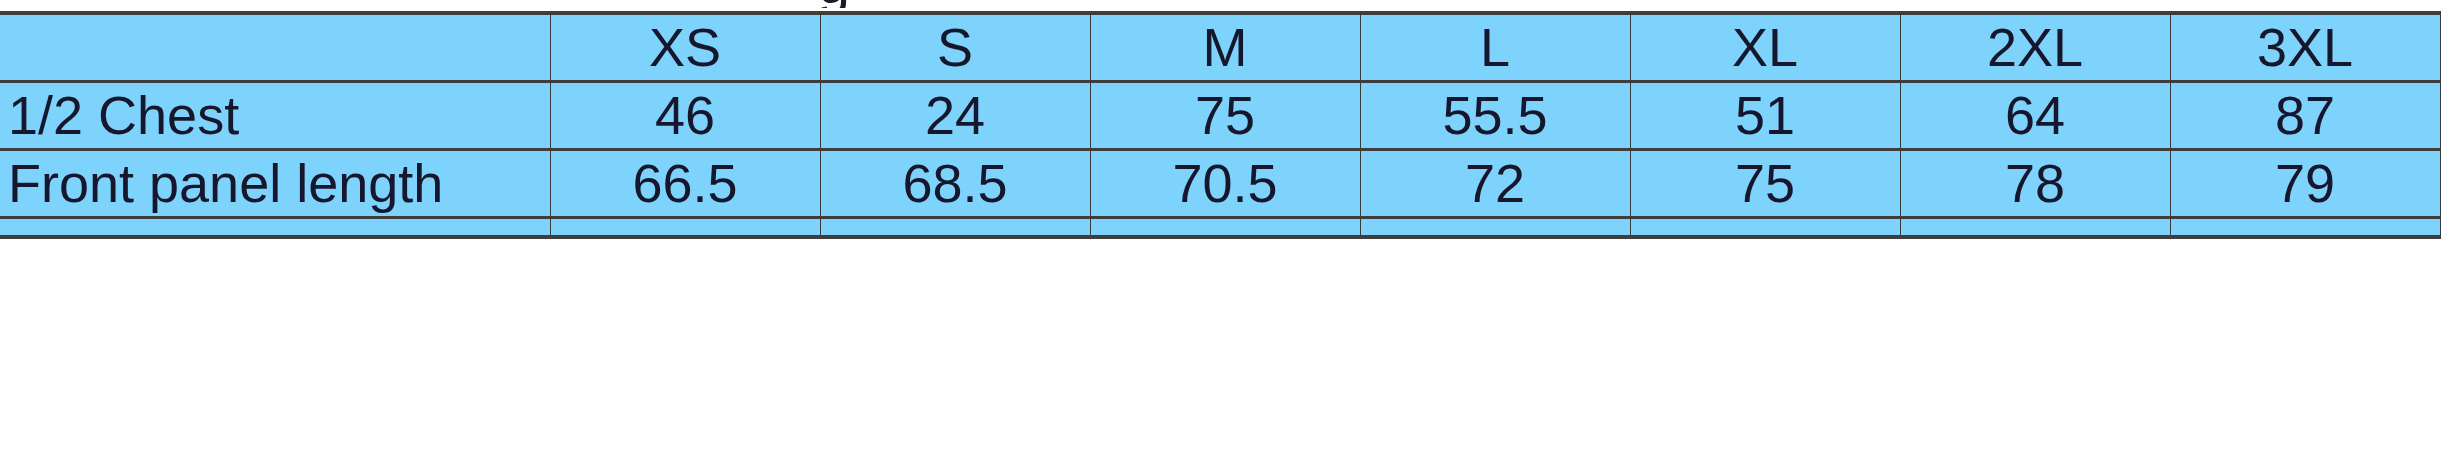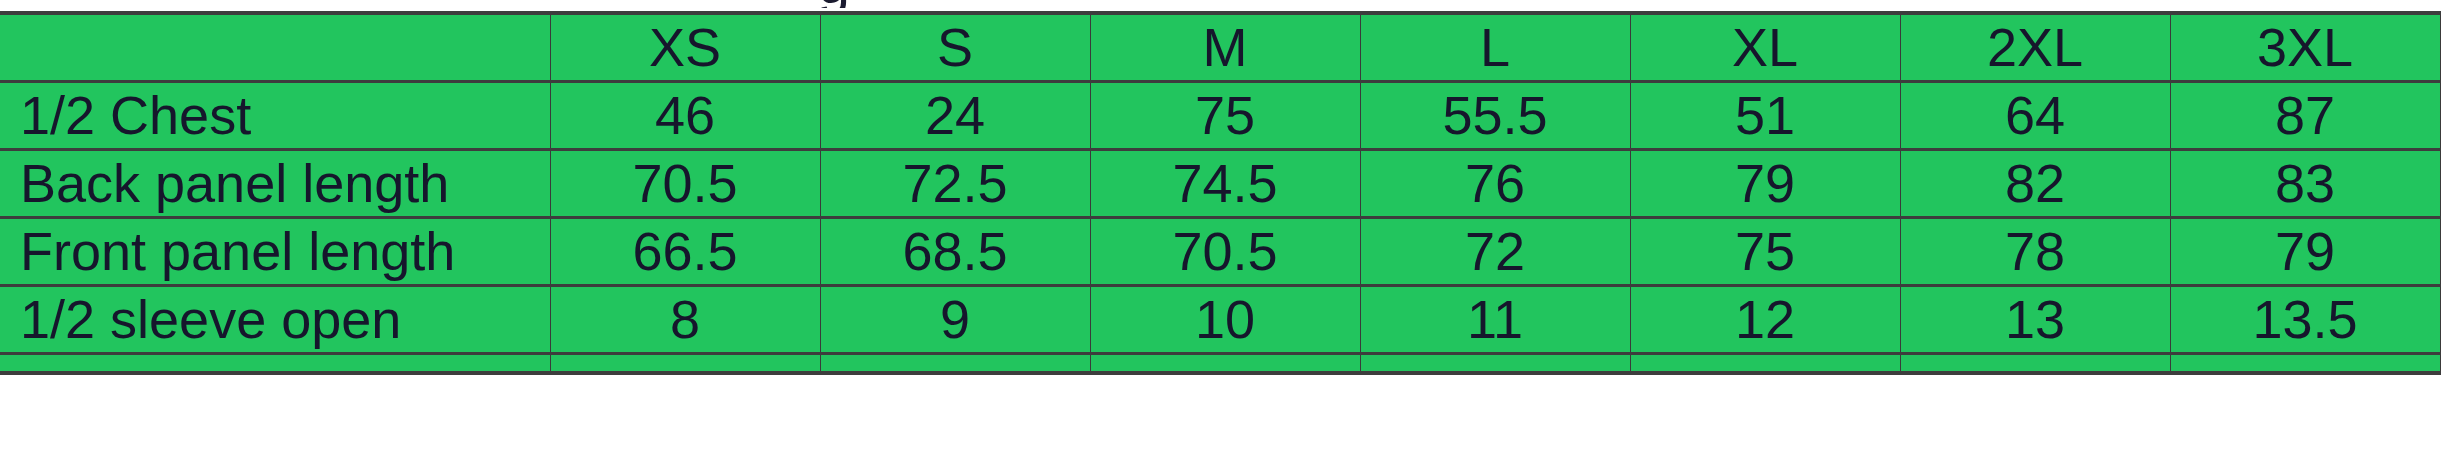--- a/index.html
+++ b/index.html
@@ -37,21 +37,21 @@
     font-family: "Liberation Sans", sans-serif;
   }
 
   .size-table {
     position: absolute;
     left: 0px;
     top: 11px;
     width: 2440px;
     border-collapse: collapse;
     table-layout: fixed;
-    background: #22c55e;
+    background: #7dd3fc;
   }
 
   .size-table col.label-col { width: 550px; }
   .size-table col.size-col  { width: 270px; }
 
   .size-table th,
   .size-table td {
     border: 1px solid #3a3a3a;
     border-top-color: #4a4a4a;
     border-bottom-color: #4a4a4a;
@@ -69,21 +69,21 @@
   .size-table thead th {
     border-top: 4px solid #3d3d3d;
   }
 
   .size-table th.corner-cell {
     border-left: none;
   }
 
   .size-table td.row-label {
     text-align: left;
-    padding-left: 20px;
+    padding-left: 8px;
     border-left: none;
   }
 
   .size-table th.size-head,
   .size-table td.measure {
     text-align: center;
   }
 
   .size-table tbody tr td {
     border-top: 3px solid #3d3d3d;
@@ -137,53 +137,33 @@
         <td class="row-label">1/2 Chest</td>
         <td class="measure">46</td>
         <td class="measure">24</td>
         <td class="measure">75</td>
         <td class="measure">55.5</td>
         <td class="measure">51</td>
         <td class="measure">64</td>
         <td class="measure">87</td>
       </tr>
 
-      <tr>
-        <td class="row-label">Back panel length</td>
-        <td class="measure">70.5</td>
-        <td class="measure">72.5</td>
-        <td class="measure">74.5</td>
-        <td class="measure">76</td>
-        <td class="measure">79</td>
-        <td class="measure">82</td>
-        <td class="measure">83</td>
-      </tr>
 
       <tr>
         <td class="row-label">Front panel length</td>
         <td class="measure">66.5</td>
         <td class="measure">68.5</td>
         <td class="measure">70.5</td>
         <td class="measure">72</td>
         <td class="measure">75</td>
         <td class="measure">78</td>
         <td class="measure">79</td>
       </tr>
 
 
-      <tr>
-        <td class="row-label">1/2 sleeve open</td>
-        <td class="measure">8</td>
-        <td class="measure">9</td>
-        <td class="measure">10</td>
-        <td class="measure">11</td>
-        <td class="measure">12</td>
-        <td class="measure">13</td>
-        <td class="measure">13.5</td>
-      </tr>
 
       <tr class="partial-row">
         <td class="row-label"></td>
         <td class="measure"></td>
         <td class="measure"></td>
         <td class="measure"></td>
         <td class="measure"></td>
         <td class="measure"></td>
         <td class="measure"></td>
         <td class="measure"></td>

